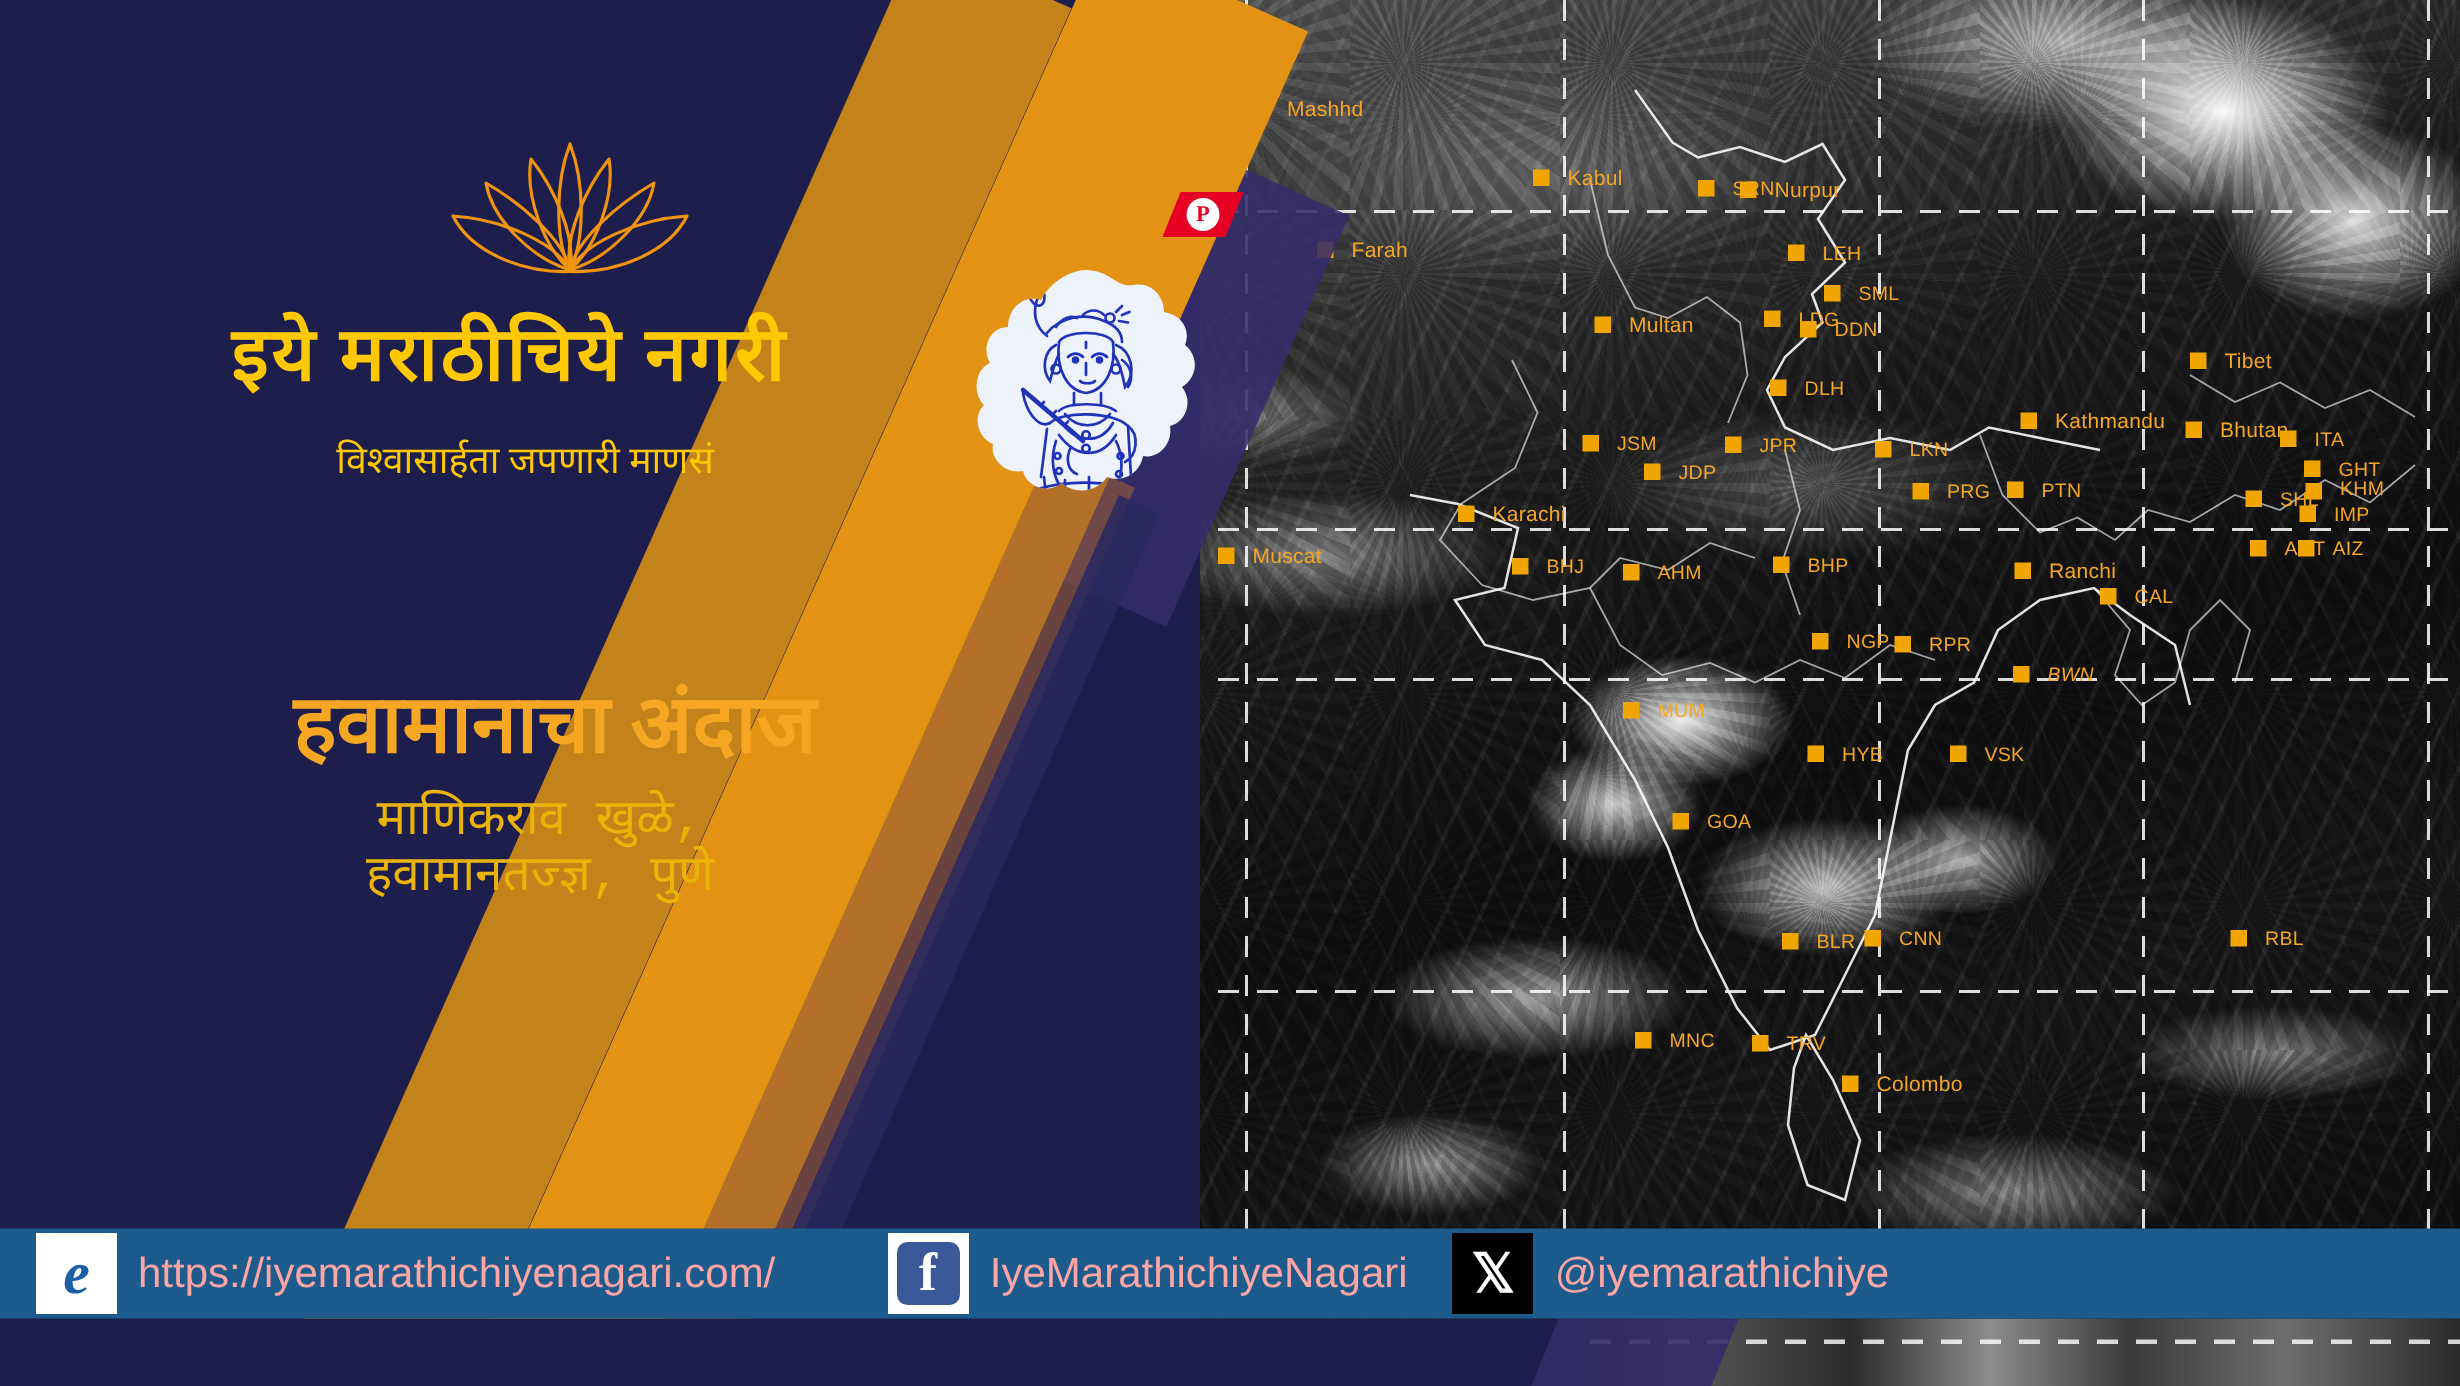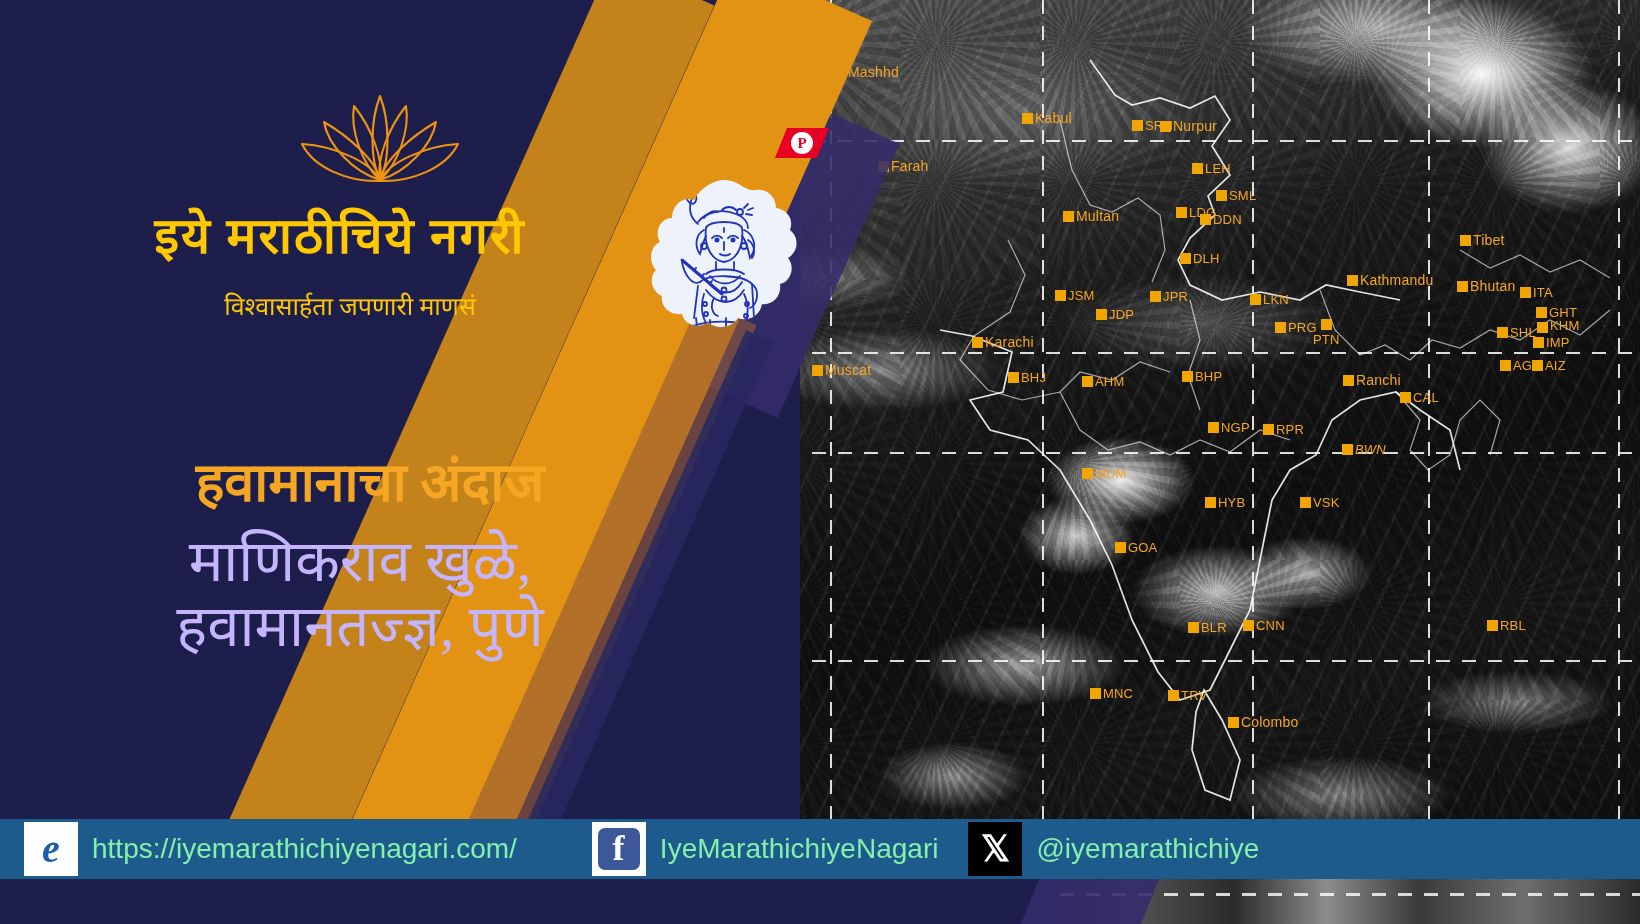--- a/index.html
+++ b/index.html
@@ -53,21 +53,21 @@
   .grat{position:absolute;inset:0;}
   .grat span{position:absolute;background:
       repeating-linear-gradient(90deg,rgba(255,255,255,.85) 0 14px,rgba(255,255,255,0) 14px 26px);}
   .grat span.v{background:
       repeating-linear-gradient(180deg,rgba(255,255,255,.85) 0 14px,rgba(255,255,255,0) 14px 26px);}
 
   svg.coast{position:absolute;inset:0;width:880px;height:924px;}
   svg.coast path{fill:none;stroke:rgba(255,255,255,.88);stroke-width:1.7;}
   svg.coast path.thin{stroke:rgba(255,255,255,.62);stroke-width:1.2;}
 
-  .city{position:absolute;display:flex;align-items:center;gap:2px;white-space:nowrap;}
+  .city{position:absolute;display:flex;align-items:center;gap:12px;white-space:nowrap;}
   .city i{display:block;width:11px;height:11px;background:#f0a500;flex:none;}
   .city b{font-weight:400;font-size:14px;color:#f5a623;
     font-family:"Liberation Sans",sans-serif;letter-spacing:.2px;}
   .city.small b{font-size:13px;}
 
   
   .leftpanel{position:absolute;left:0;top:0;width:800px;height:924px;background:#1d1e4c;}
 
   
   .ribbon{position:absolute;top:-40px;height:1010px;transform-origin:top left;}
@@ -82,37 +82,37 @@
   .brand{position:absolute;left:0;top:200px;width:680px;text-align:center;
     font-family:"Liberation Serif",serif;font-weight:700;font-size:50px;color:#ffc800;
     letter-spacing:2px;}
   .tagline{position:absolute;left:0;top:288px;width:700px;text-align:center;
     font-family:"Liberation Serif",serif;font-size:25px;color:#ffc800;}
 
   .headline{position:absolute;left:30px;top:455px;width:680px;text-align:center;
     font-family:"Liberation Serif",serif;font-weight:700;font-size:54px;color:#f5a623;
     line-height:1.04;}
   .byline{position:absolute;left:30px;top:530px;width:660px;text-align:center;
-    font-family:Liberation Serif, serif;font-size:58px;color:#c4b5fd;line-height:1.12;}
+    font-family:Liberation Mono, monospace;font-size:33px;color:#eab308;line-height:1.12;}
 
   
   .krishna{position:absolute;left:648px;top:178px;width:152px;height:160px;}
 
   
   .pinchip{position:absolute;left:781px;top:128px;width:42px;height:30px;
     background:#e60023;transform:skewX(-22deg);display:flex;align-items:center;justify-content:center;}
   .pinchip .pin{width:22px;height:22px;border-radius:50%;background:#fff;
     transform:skewX(22deg);display:flex;align-items:center;justify-content:center;
     color:#e60023;font-weight:700;font-size:15px;font-family:"Liberation Serif",serif;}
 
   
   .footer{position:absolute;left:0;bottom:45px;width:1640px;height:60px;background:#1d5b8c;
     display:flex;align-items:center;}
   .fitem{display:flex;align-items:center;gap:14px;height:60px;}
-  .fitem .lbl{color:#86efac;font-size:28px;font-family:"Liberation Sans",sans-serif;font-weight:300;}
+  .fitem .lbl{color:#fca5a5;font-size:28px;font-family:"Liberation Sans",sans-serif;font-weight:300;}
   .icobox{width:54px;height:54px;background:#fff;display:flex;align-items:center;justify-content:center;flex:none;}
   .icobox.dark{background:#000;}
   .fb{width:42px;height:42px;background:#3b5998;border-radius:7px;position:relative;}
   .fb:after{content:"f";position:absolute;left:50%;top:48%;transform:translate(-52%,-50%);
     color:#fff;font-family:"Liberation Serif",serif;font-weight:700;font-size:36px;}
   .xglyph{color:#fff;font-size:36px;font-weight:700;font-family:"Liberation Sans",sans-serif;line-height:1;}
   .ieglyph{color:#1a5fa8;font-size:40px;font-weight:700;font-style:italic;
     font-family:"Liberation Serif",serif;line-height:1;}
   .footbelow{position:absolute;left:0;bottom:0;width:1640px;height:45px;background:#1d1e4c;}
   .footbelow-map{position:absolute;right:0;bottom:0;width:580px;height:45px;overflow:hidden;
@@ -216,21 +216,21 @@
           <b>JPR</b>
         </div>
         <div class="city small" style="left: 490px; top: 292px;">
           <i></i>
           <b>LKN</b>
         </div>
         <div class="city small" style="left: 515px; top: 320px;">
           <i></i>
           <b>PRG</b>
         </div>
-        <div class="city small" style="left: 553px; top: 319px; flex-direction: column;">
+        <div class="city small" style="left: 578px; top: 319px;">
           <i></i>
           <b>PTN</b>
         </div>
         <div class="city" style="left: 212px; top: 334px;">
           <i></i>
           <b>Karachi</b>
         </div>
         <div class="city small" style="left: 248px; top: 370px;">
           <i></i>
           <b>BHJ</b>

